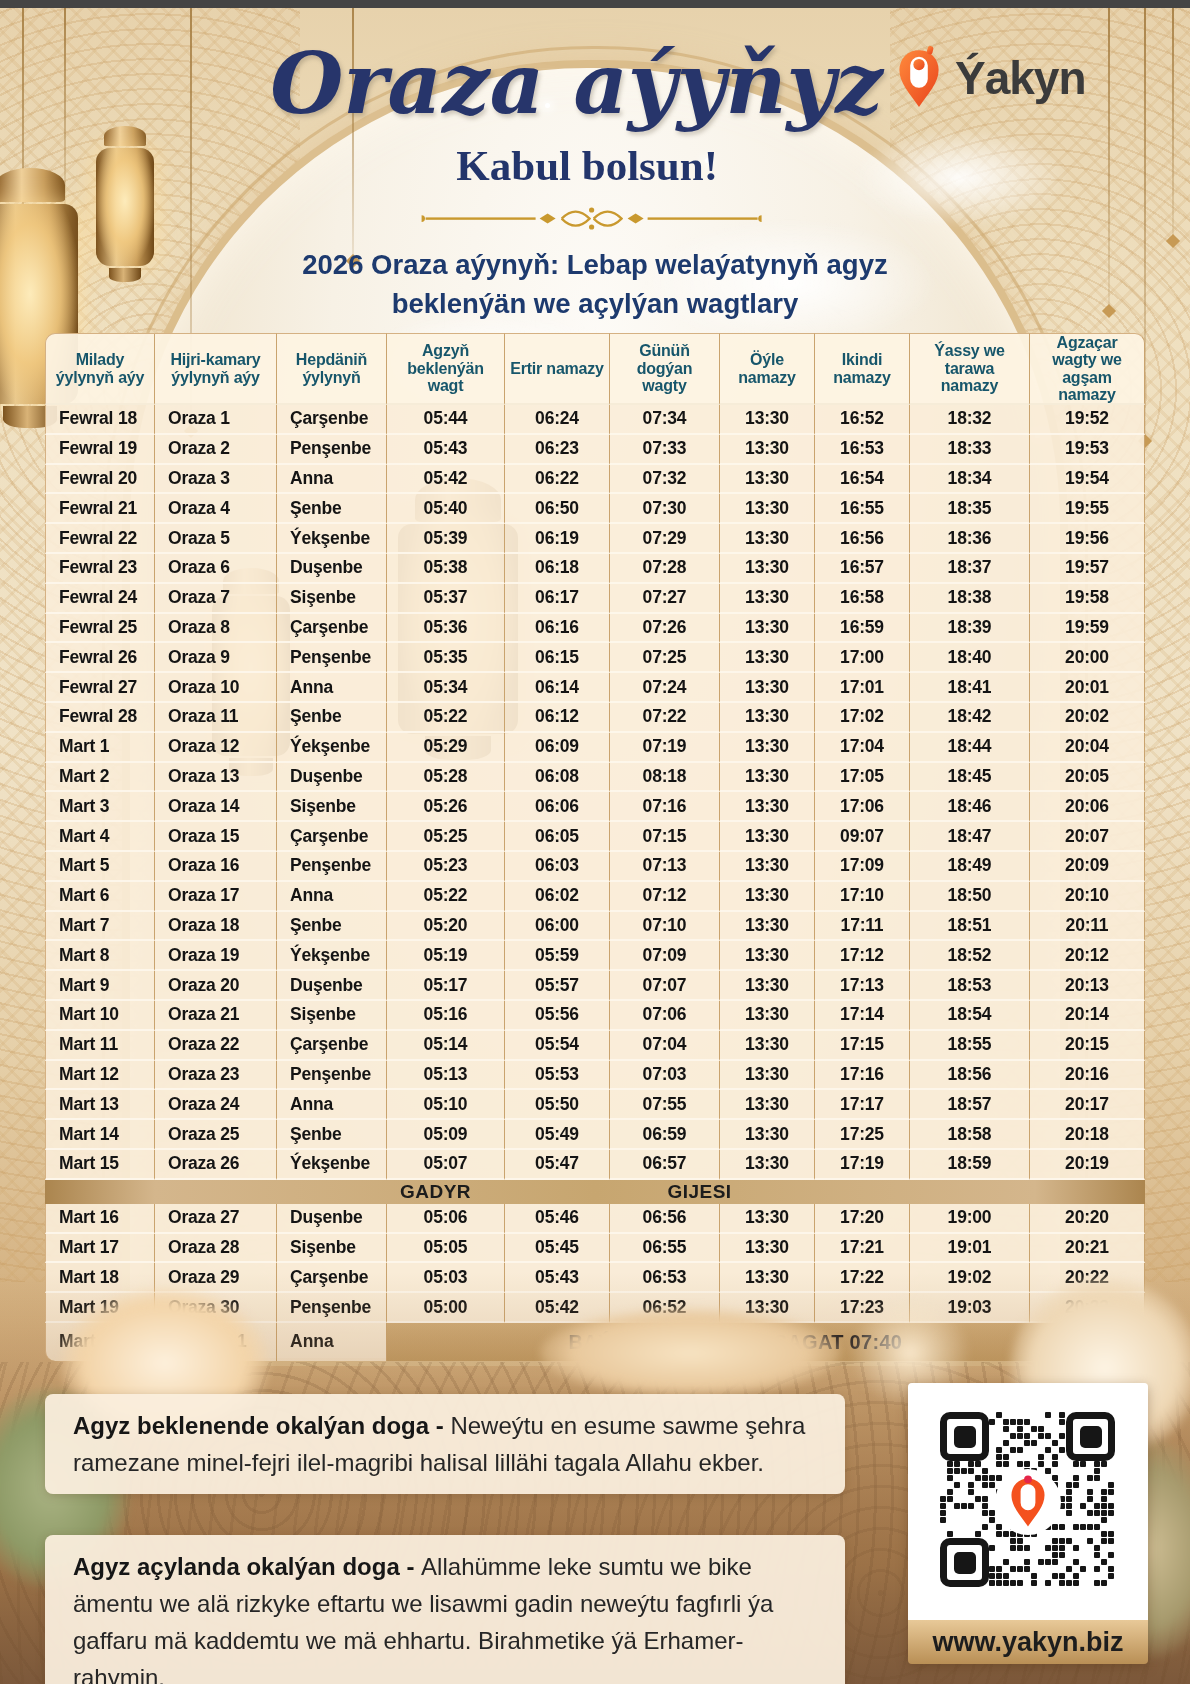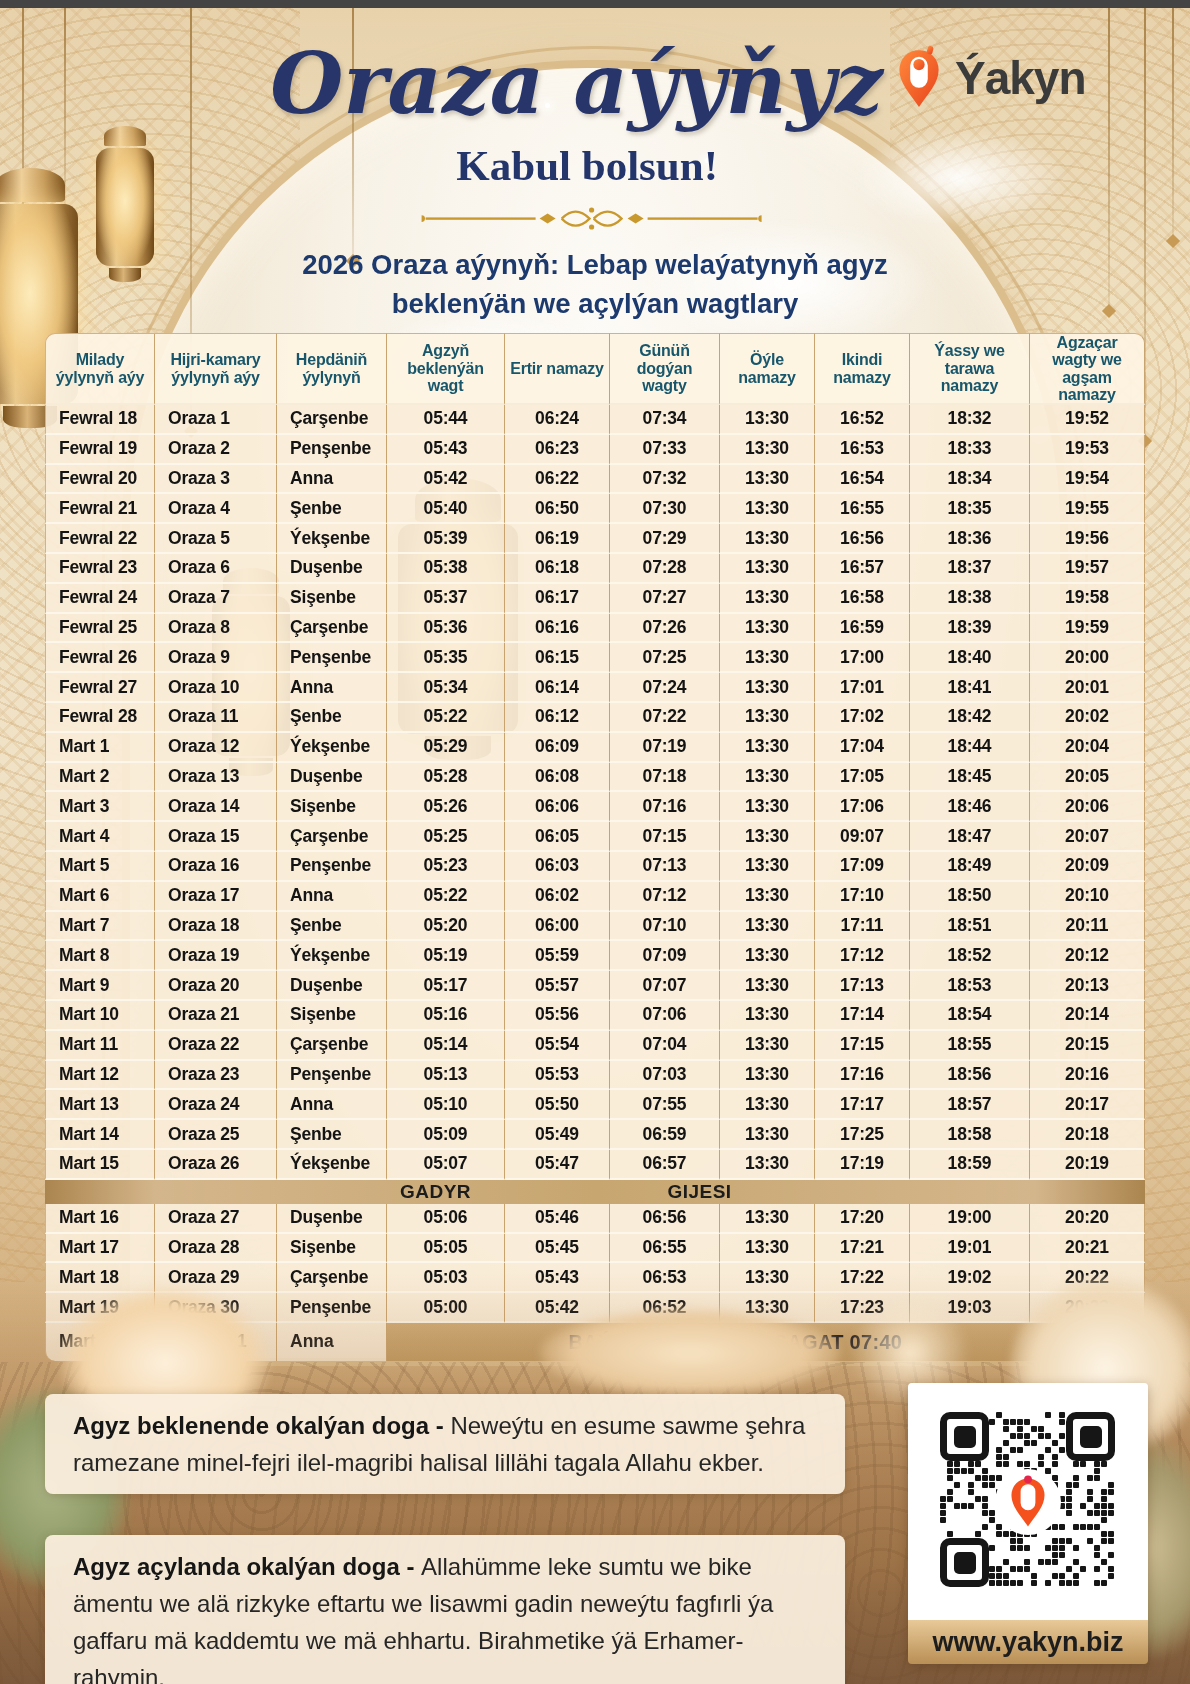--- a/index.html
+++ b/index.html
@@ -357,21 +357,21 @@
           <div class="td c7">17:04</div>
           <div class="td c8">18:44</div>
           <div class="td c9">20:04</div>
         </div>
         <div class="t-row cols">
           <div class="td c0">Mart 2</div>
           <div class="td c1">Oraza 13</div>
           <div class="td c2">Duşenbe</div>
           <div class="td c3">05:28</div>
           <div class="td c4">06:08</div>
-          <div class="td c5">07:18</div>
+          <div class="td c5">08:18</div>
           <div class="td c6">13:30</div>
           <div class="td c7">17:05</div>
           <div class="td c8">18:45</div>
           <div class="td c9">20:05</div>
         </div>
         <div class="t-row cols">
           <div class="td c0">Mart 3</div>
           <div class="td c1">Oraza 14</div>
           <div class="td c2">Sişenbe</div>
           <div class="td c3">05:26</div>

